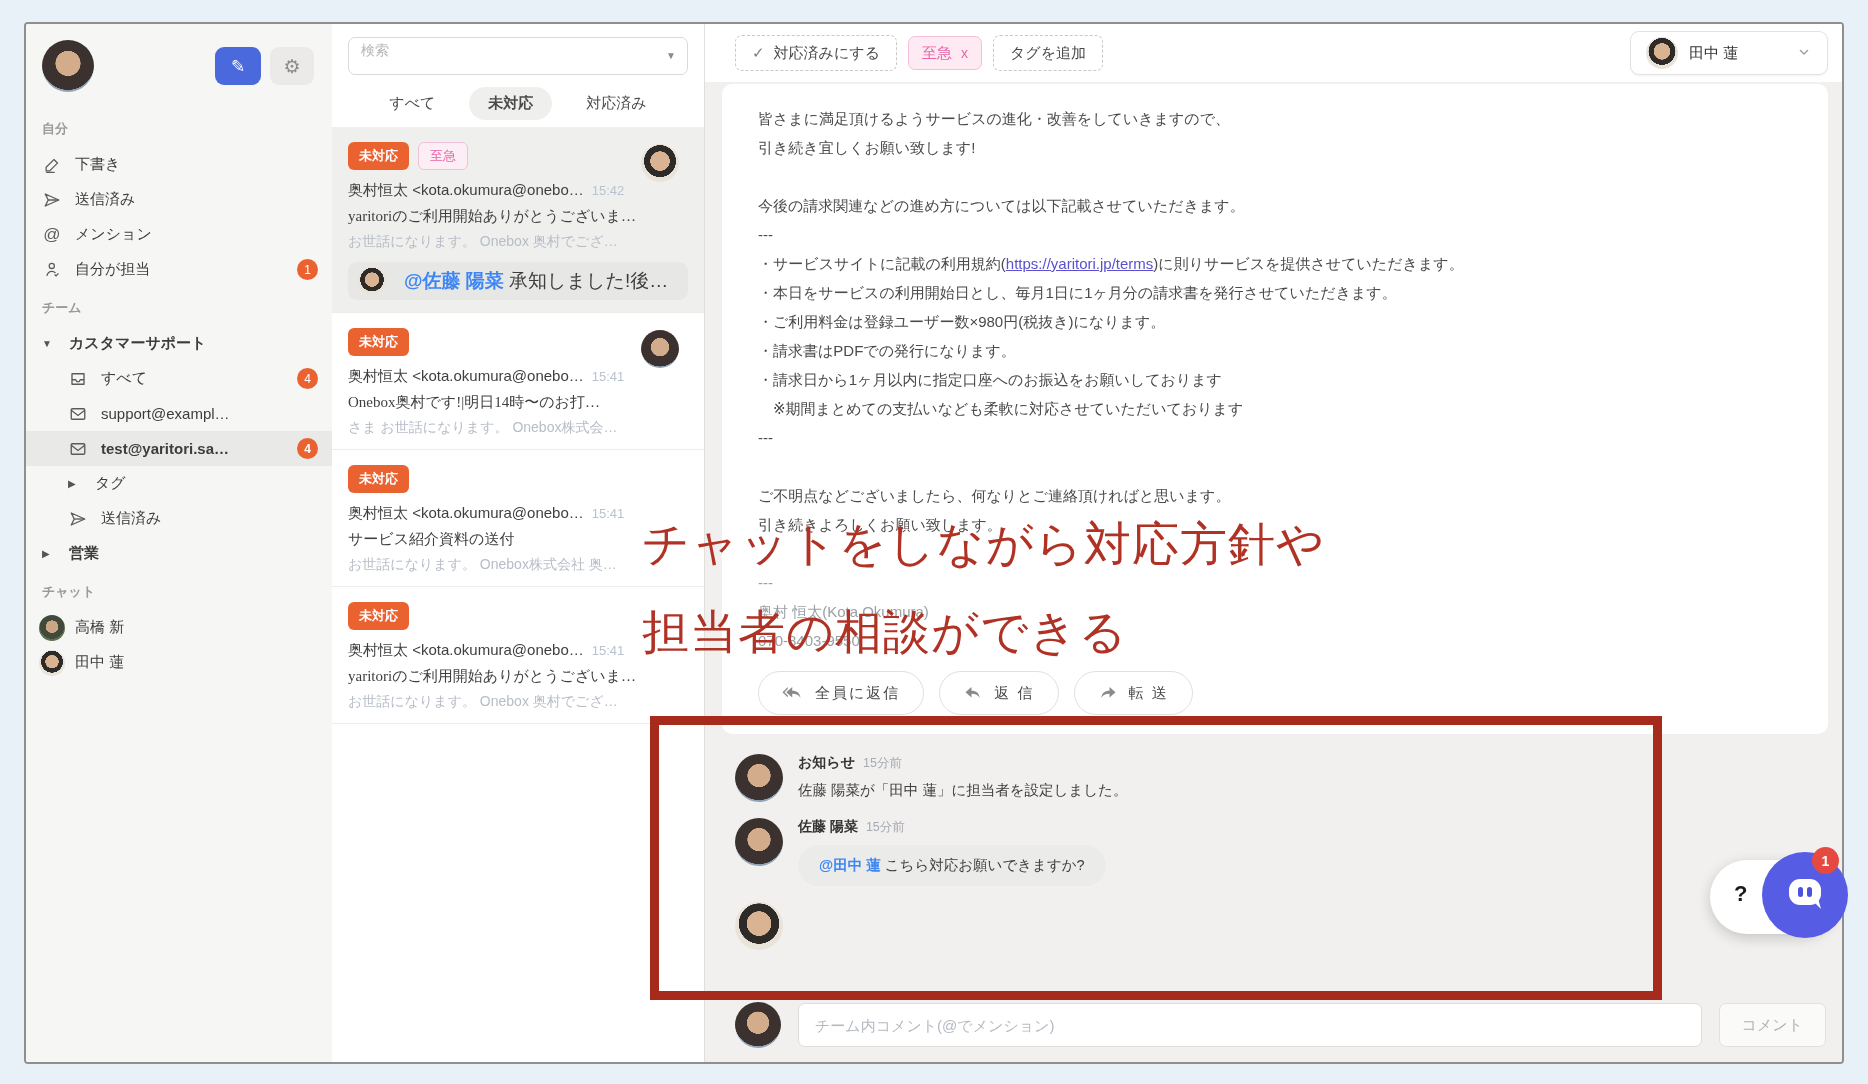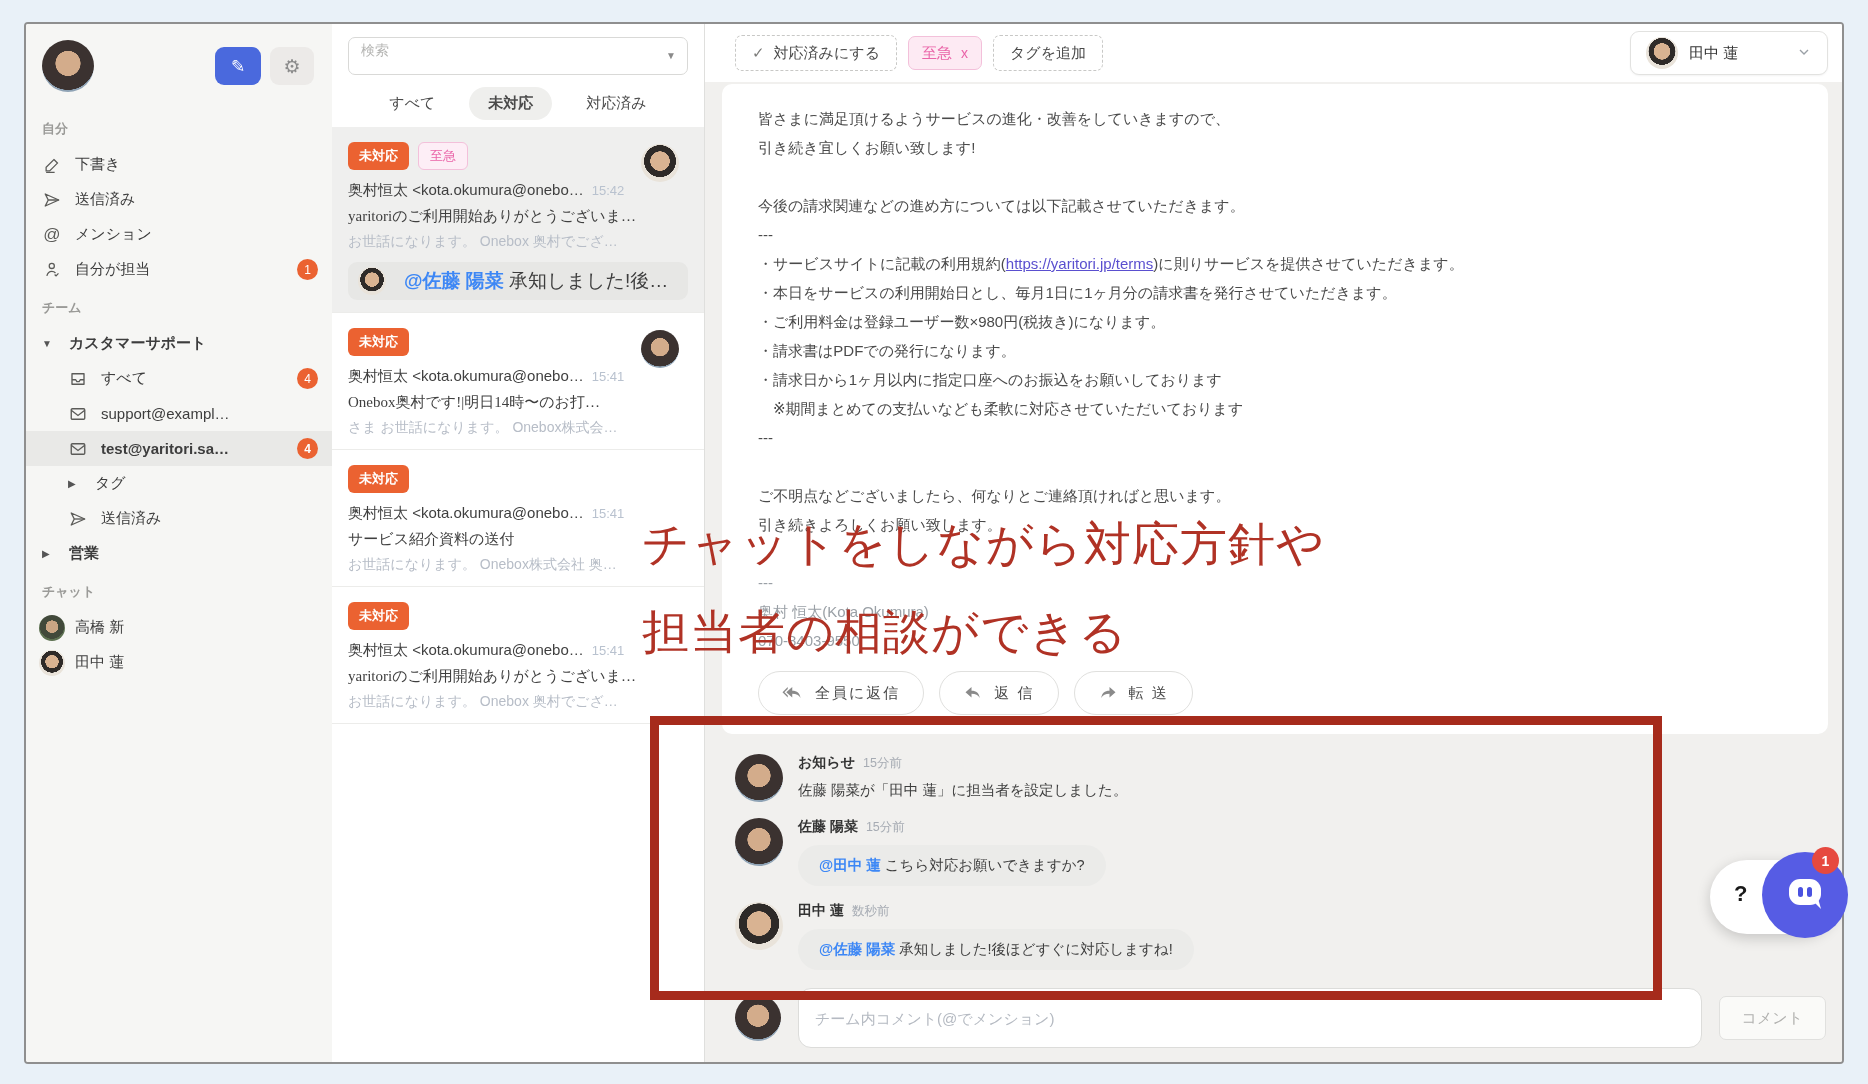--- a/index.html
+++ b/index.html
@@ -88,21 +88,21 @@
   .msg { display:flex; gap:15px; margin-bottom:14px; }
   .msg-av { width:48px; height:48px; flex:none; margin-top:2px; }
   .msg-head { font-size:14px; color:#333; font-weight:bold; padding-top:2px; }
   .msg-time { font-weight:normal; color:#a6abb3; font-size:12.5px; margin-left:8px; }
   .msg-text { font-size:14.5px; color:#3d3d3d; margin-top:9px; }
   .bubble { margin-top:9px; display:inline-block; background:#ebebe9; border-radius:21px; padding:11px 21px;
             font-size:14.5px; color:#3d3d3d; }
 
   .comment-bar { flex:none; display:flex; align-items:center; gap:17px; padding:8px 16px 14px 30px; }
   .comment-av { width:46px; height:46px; flex:none; }
-  .comment-input { flex:1; height:60px; border:1px solid #dcdcda; border-radius:13px; background:#fff; padding:0 16px; font-size:15px; color:#333; }
+  .comment-input { flex:1; height:44px; border:1px solid #dcdcda; border-radius:7px; background:#fff; padding:0 16px; font-size:15px; color:#333; }
   .comment-input::placeholder { color:#b5bac2; }
   .btn-comment { height:44px; border:1px solid #e0e0de; border-radius:7px; background:#fafaf8; color:#b0b0ae;
                  font-size:15px; padding:0 22px; flex:none; cursor:pointer; }
 
   
   .overlay-text { position:absolute; left:642px; top:500px; color:#b03225; font-weight:400; font-size:47px;
                   line-height:1.88; white-space:nowrap; pointer-events:none; letter-spacing:1px; }
   .red-frame { position:absolute; left:650px; top:716px; width:1012px; height:284px; border:9px solid #a62b1c; pointer-events:none; }
   .float-widget { position:absolute; left:1710px; top:860px; width:127px; height:74px; background:#fff;
                   border-radius:37px; box-shadow:0 4px 14px rgba(0,0,0,.18); }
@@ -389,24 +389,20 @@
         </div>
         <div class="msg">
           <span class="avatar av-hina msg-av"></span>
           <div>
             <div class="msg-head"><span>佐藤 陽菜</span><span class="msg-time">15分前</span></div>
             <div class="bubble"><span class="mention">@田中 蓮</span>&nbsp;<span>こちら対応お願いできますか?</span></div>
           </div>
         </div>
         <div class="msg">
           <span class="avatar av-ren msg-av"></span>
-          <div>
-            <div class="msg-head"><span>田中 蓮</span><span class="msg-time">数秒前</span></div>
-            <div class="bubble"><span class="mention">@佐藤 陽菜</span>&nbsp;<span>承知しました!後ほどすぐに対応しますね!</span></div>
-          </div>
         </div>
       </div>
 
       <div class="comment-bar">
         <span class="avatar av-hina comment-av"></span>
         <input class="comment-input" placeholder="チーム内コメント(@でメンション)" style="">
         <button class="btn-comment">コメント</button>
       </div>
     </div>
   </div>

